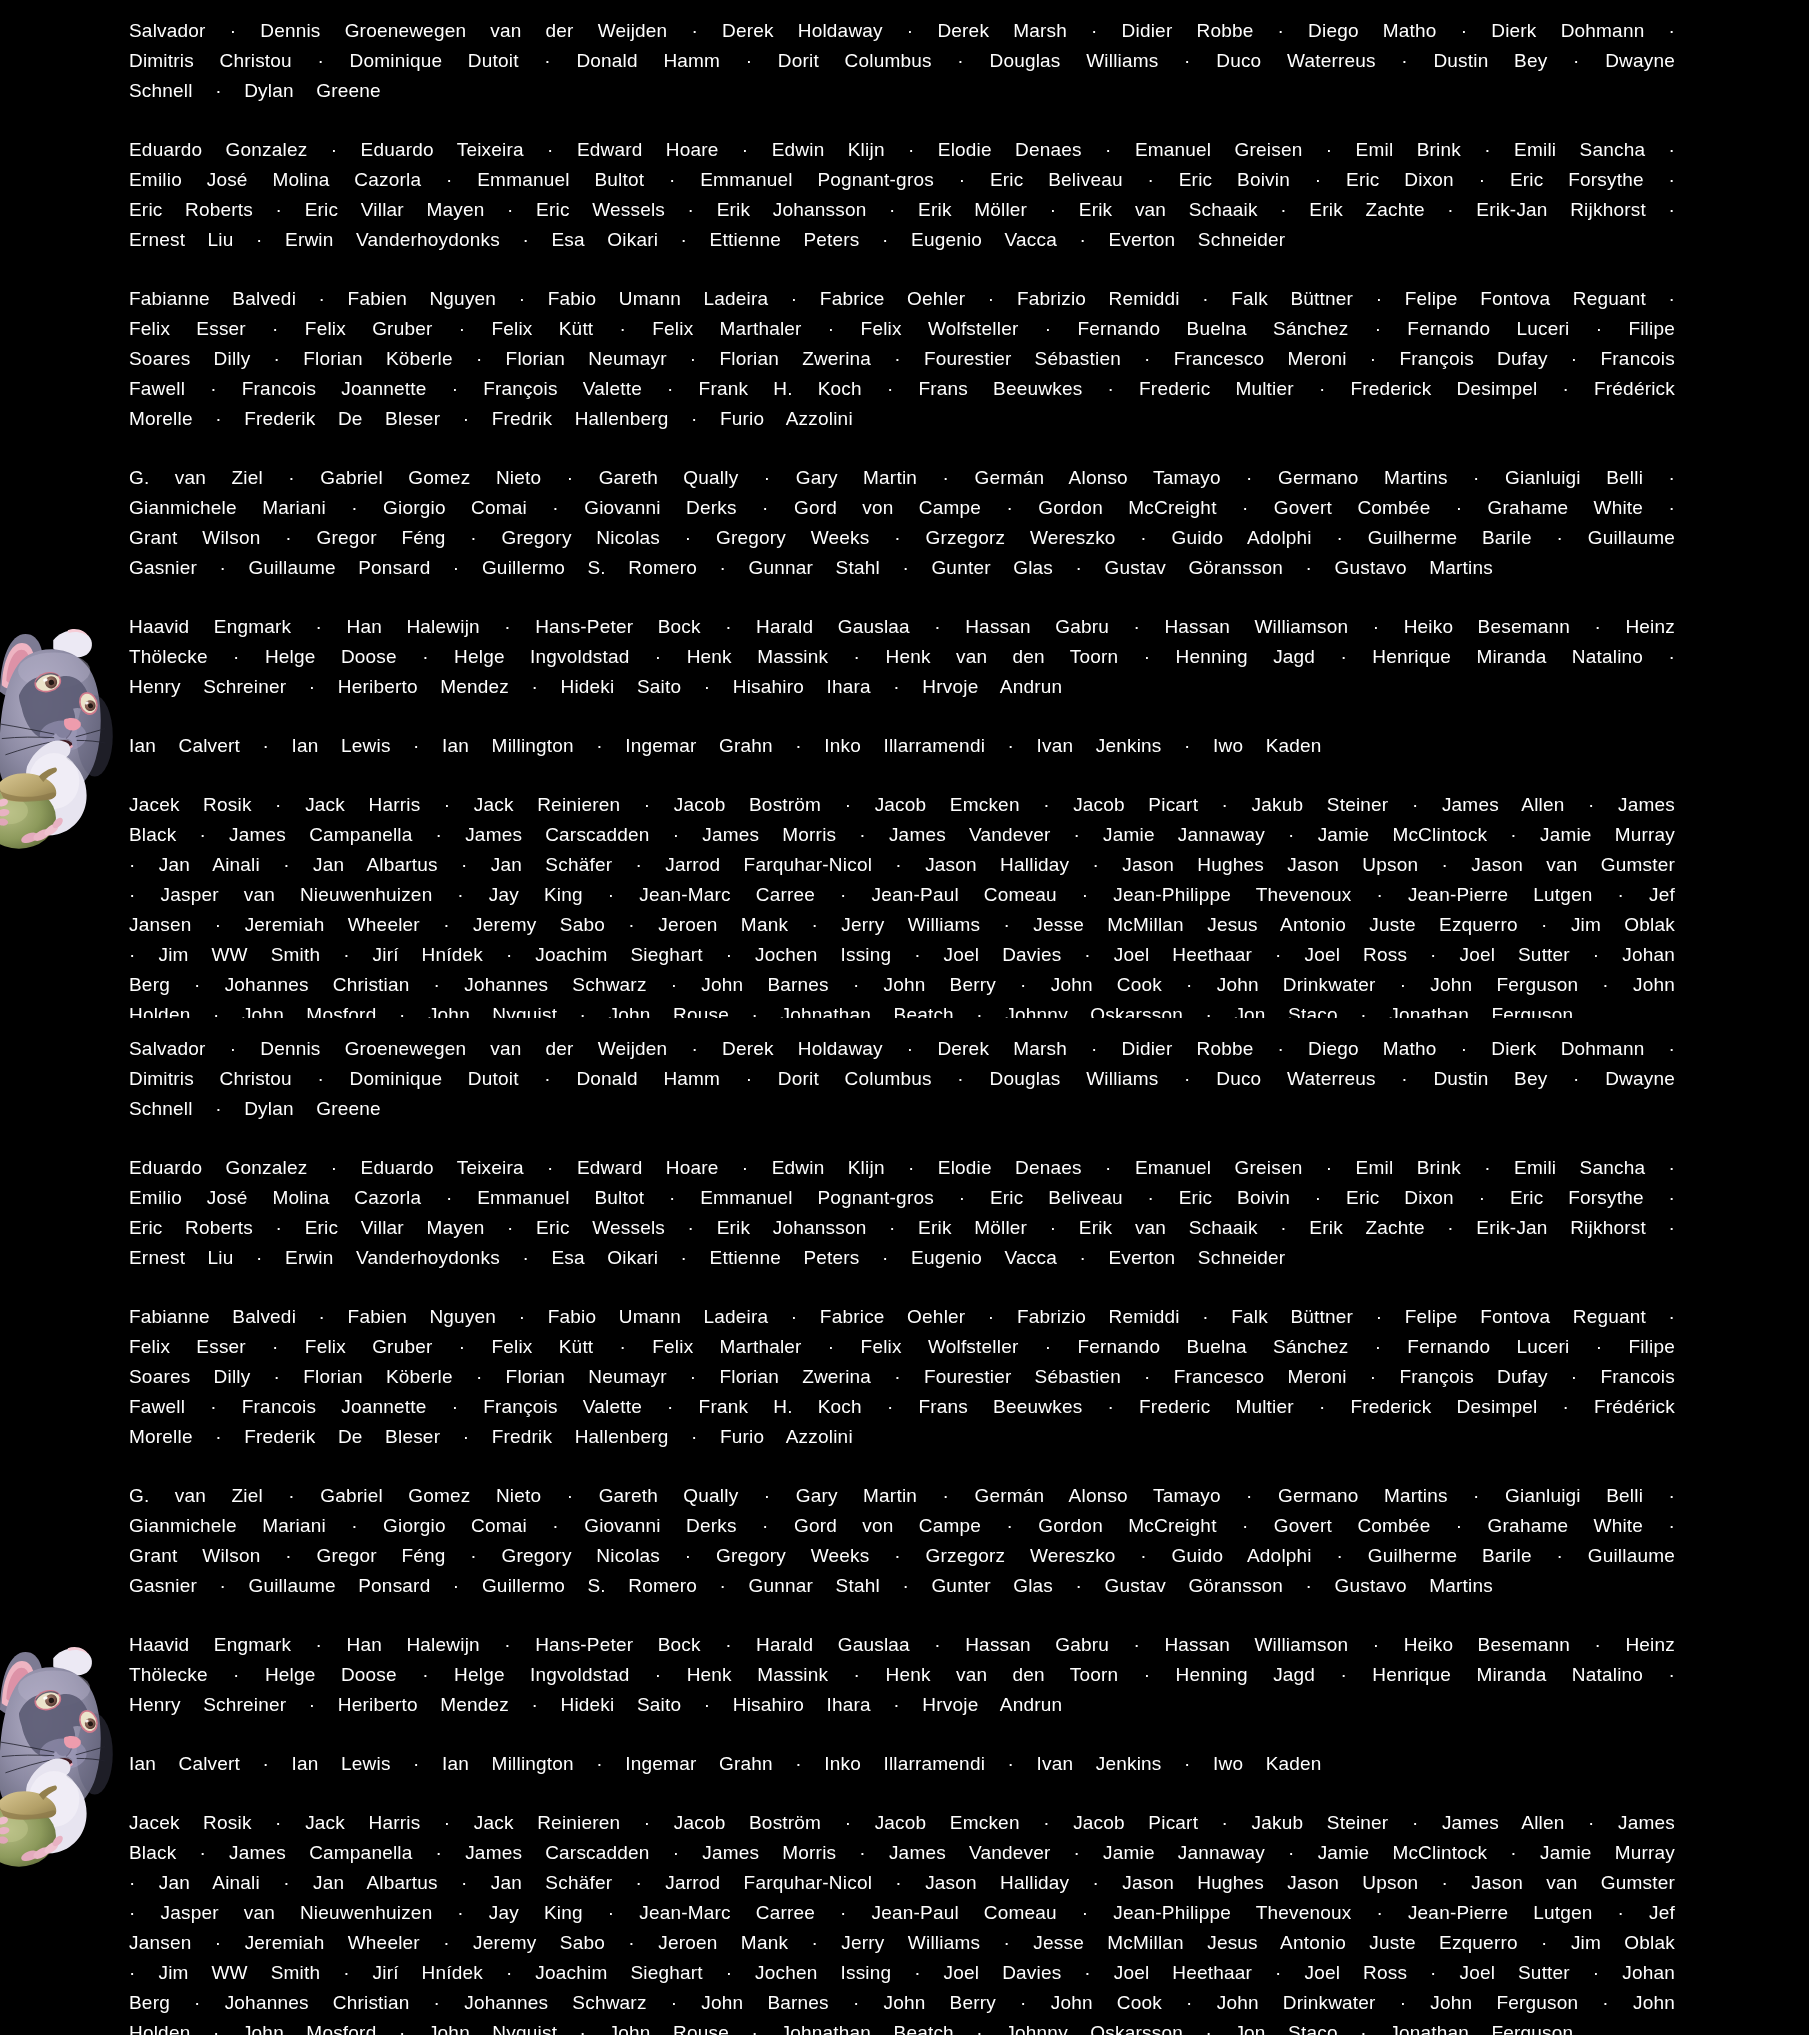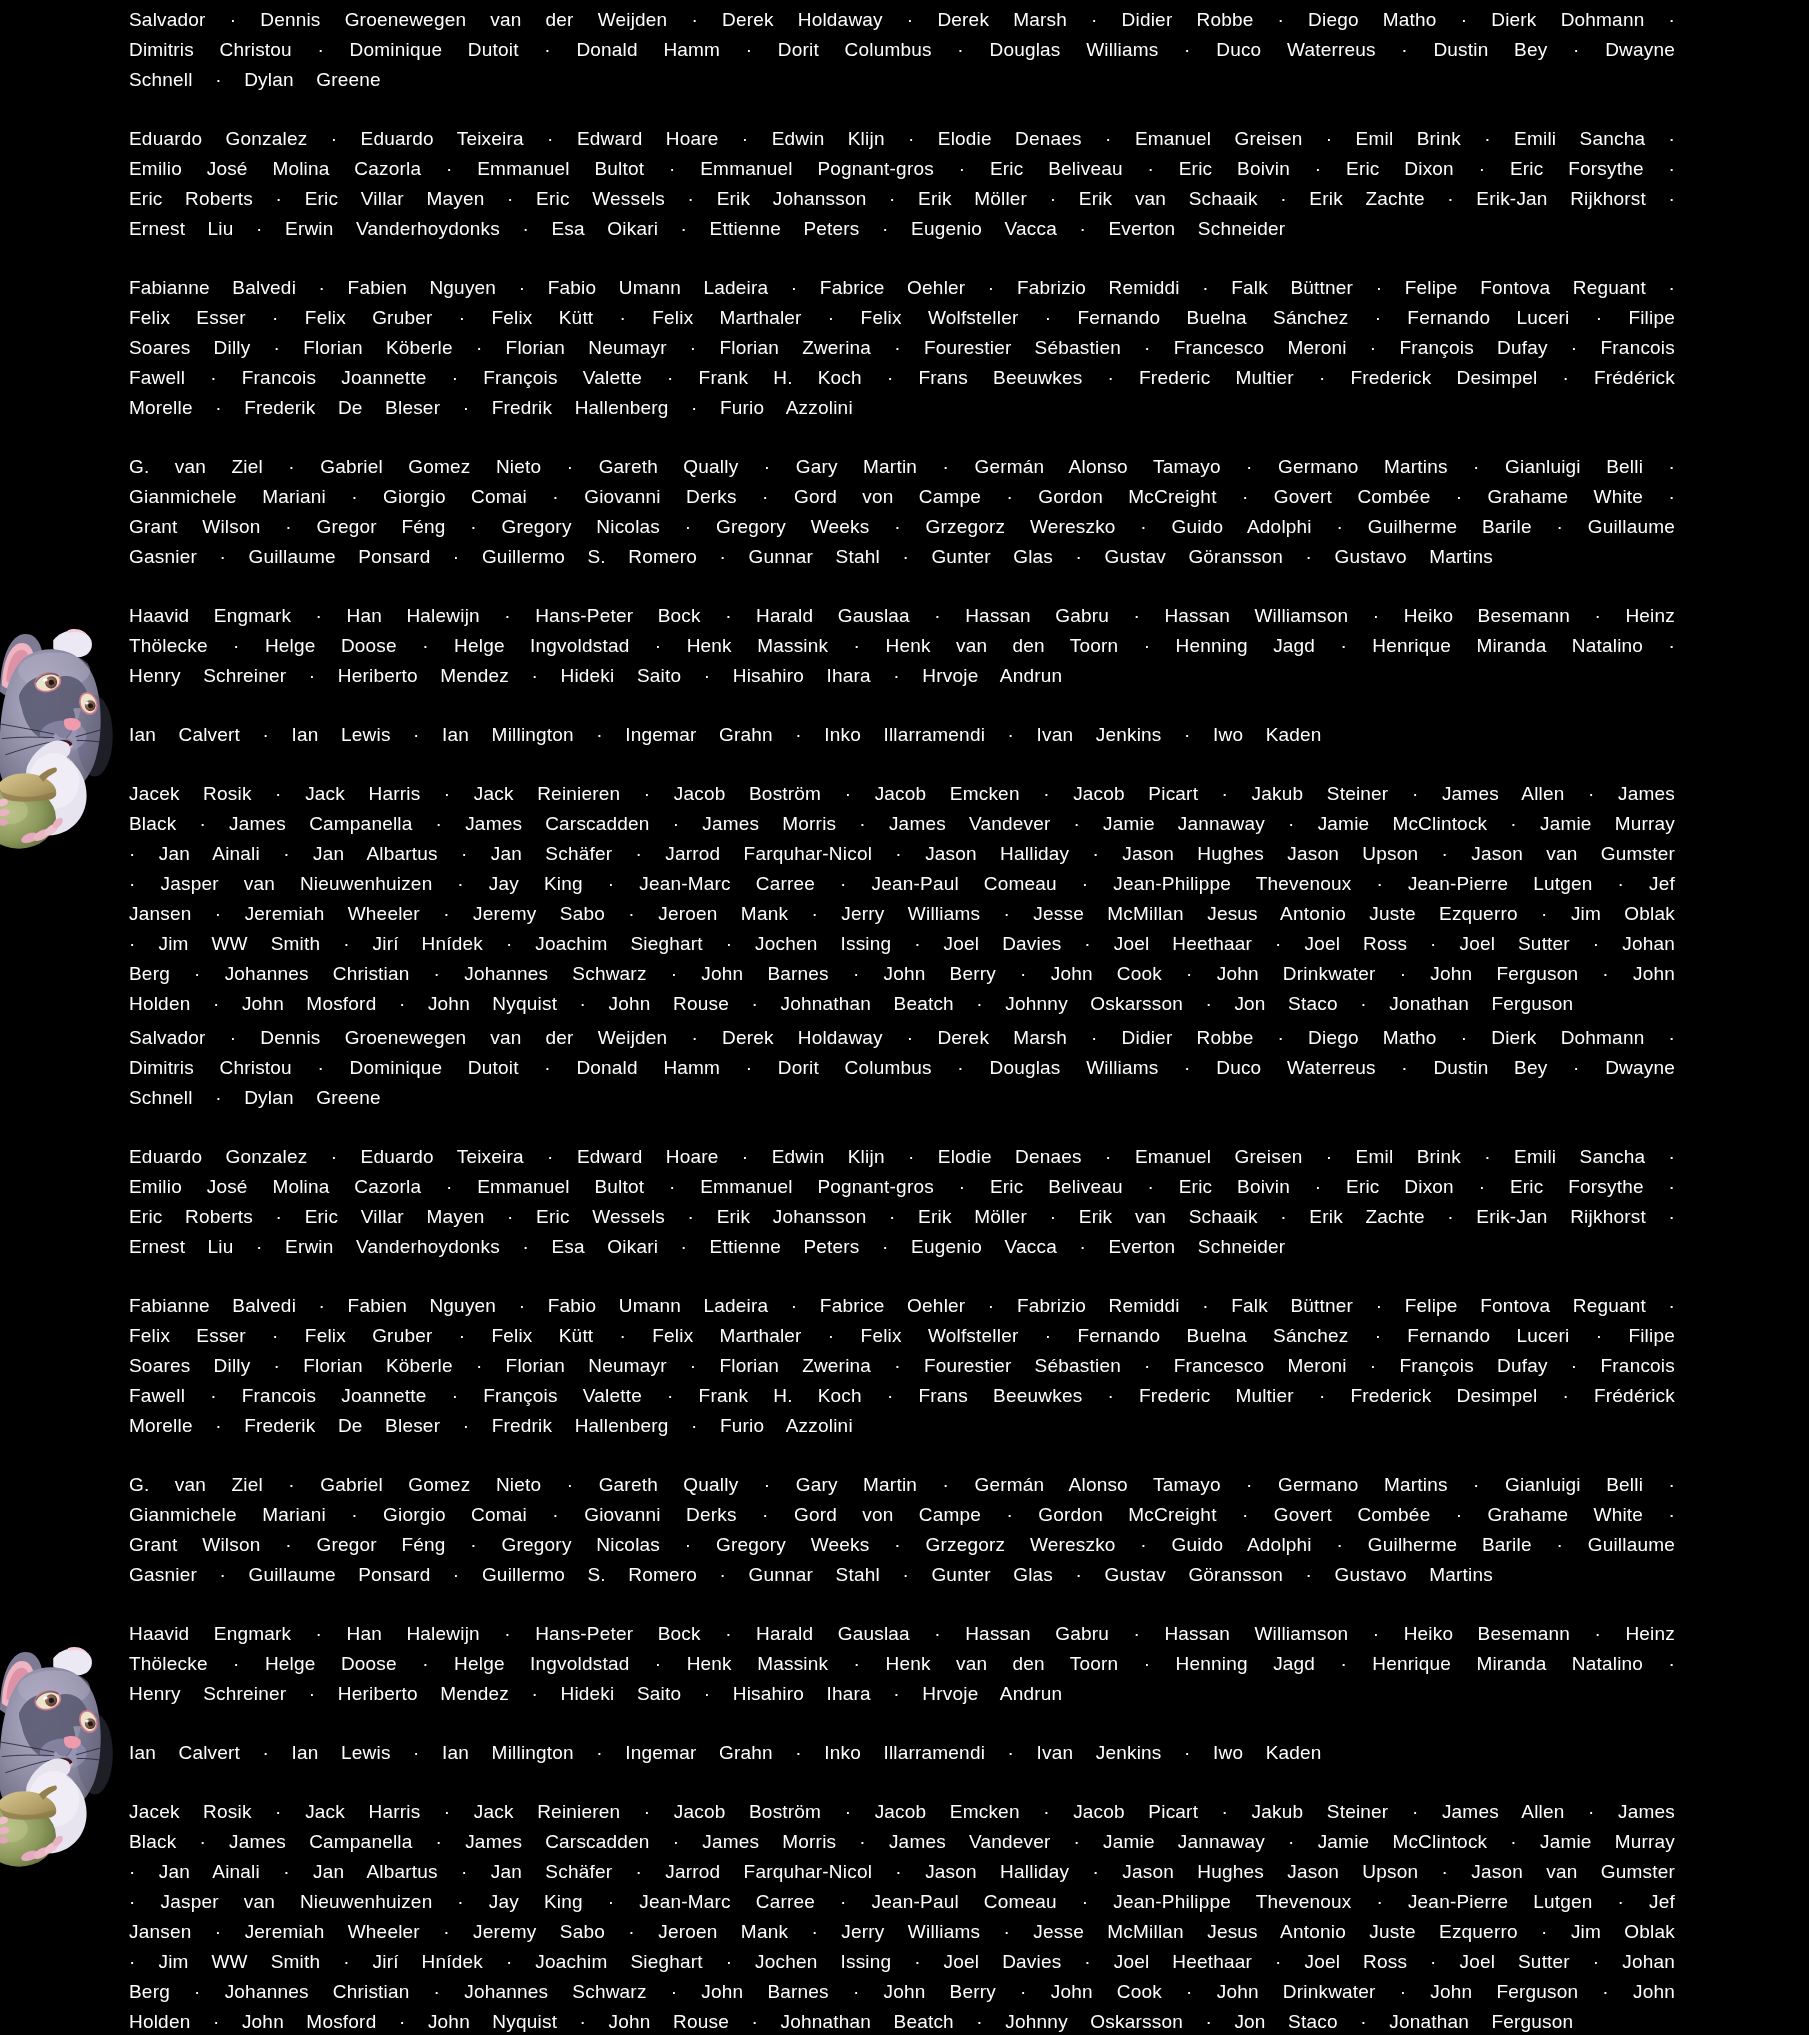--- a/index.html
+++ b/index.html
@@ -24,21 +24,21 @@
     overflow: hidden;
     background: #000000;
   }
   .copy.first  { top: 0; }
   .copy.second { top: 1018px; }
   .credits {
     position: absolute;
     left: 129px;
     top: 0;
     width: 1546px;
-    padding-top: 5px;
+    padding-top: 16px;
     color: #ffffff;
     font-family: "Liberation Sans", "DejaVu Sans", sans-serif;
     font-size: 19px;
     line-height: 30px;
     font-weight: 400;
     letter-spacing: 0.2px;
     word-spacing: 17px;
     text-align: justify;
   }
   .credits p { margin: 0 0 29px 0; }

